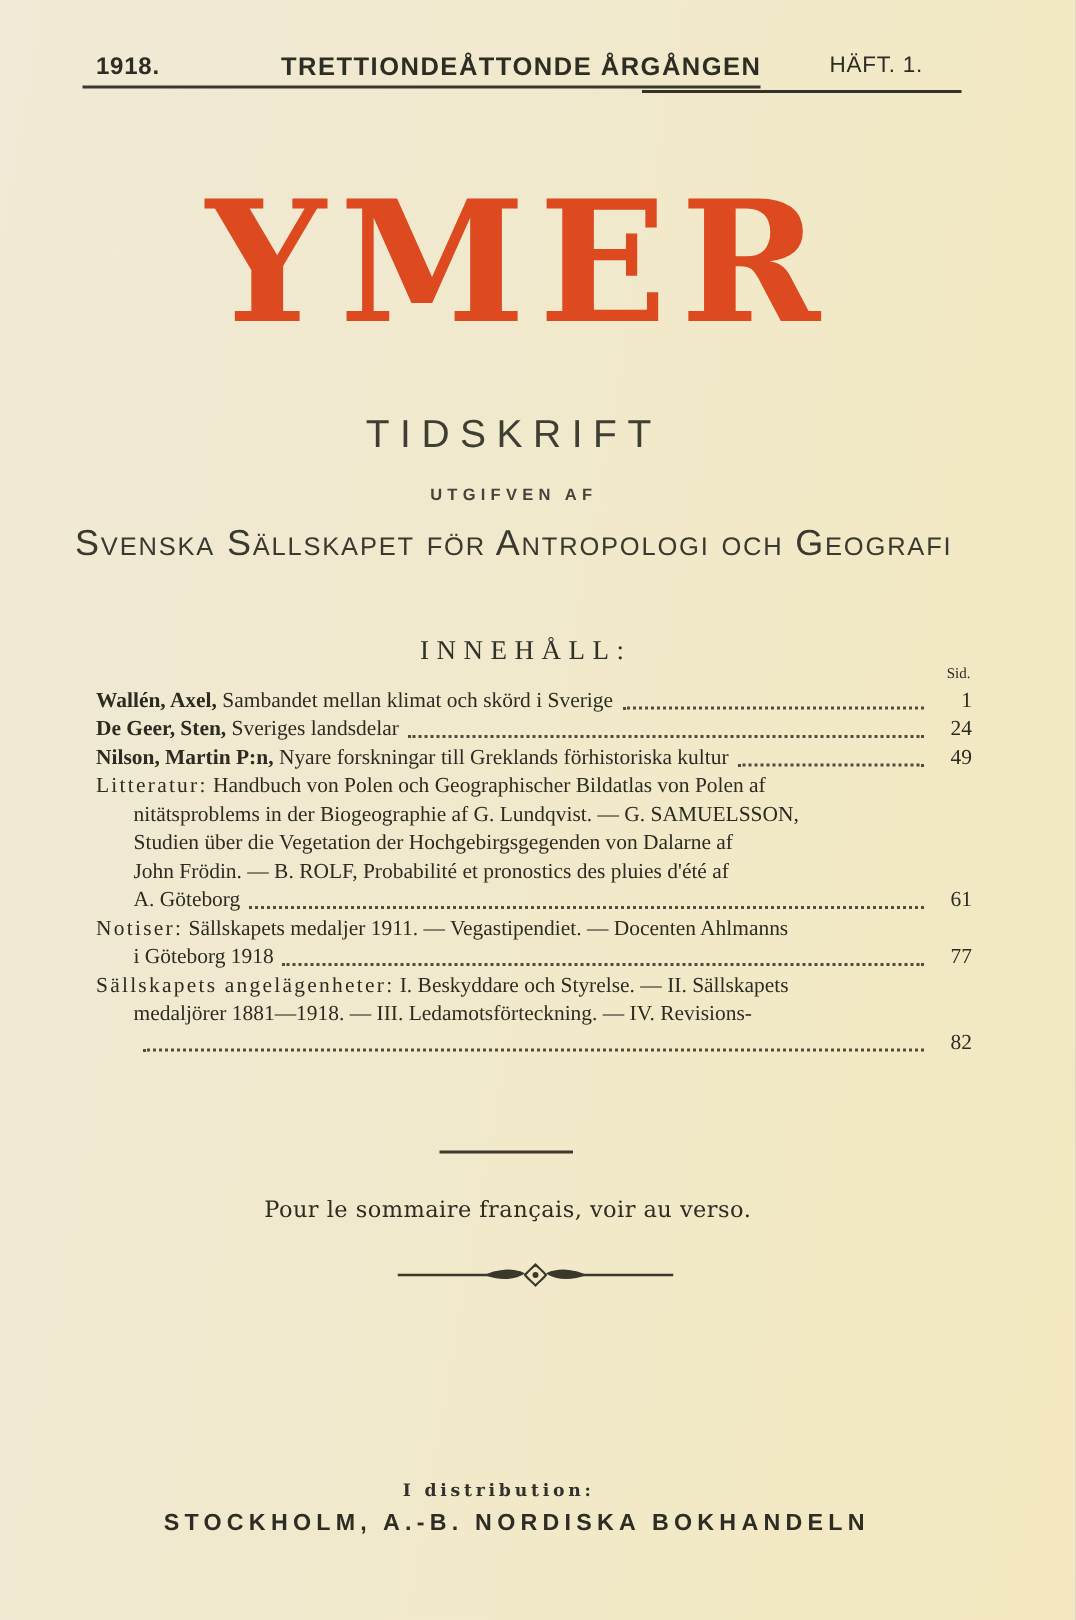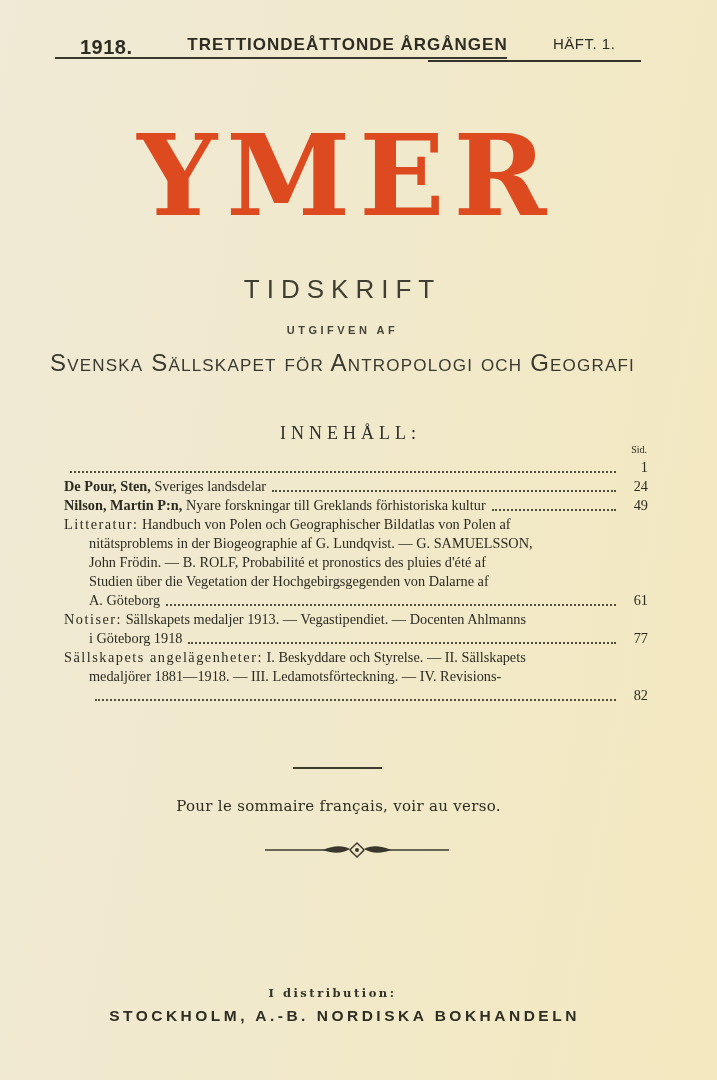--- a/index.html
+++ b/index.html
@@ -2,21 +2,21 @@
 <html><head>
 <meta charset="utf-8">
 <style>
   html,body{margin:0;padding:0;background:#d8d2bd;}
   .page{
     position:relative;width:717px;height:1080px;margin:0 auto;overflow:hidden;
     background:linear-gradient(100deg,#f0ead6 0%,#f1e9cc 45%,#f3e8bf 100%);
     font-family:"Liberation Serif",serif;color:#2c2b22;
   }
   
-  .hdr-year{position:absolute;left:80px;top:36px;font-family:"Liberation Sans",sans-serif;font-weight:bold;font-size:20px;letter-spacing:.5px;color:#2e2d24;}
+  .hdr-year{position:absolute;left:64px;top:36px;font-family:"Liberation Sans",sans-serif;font-weight:bold;font-size:16px;letter-spacing:.5px;color:#2e2d24;}
   .hdr-center{position:absolute;left:0;right:0;top:35px;text-align:center;transform:translateX(-11px);font-family:"Liberation Sans",sans-serif;font-weight:bold;font-size:17px;letter-spacing:1px;color:#2e2d24;}
   .hdr-right{position:absolute;left:553px;top:35px;font-family:"Liberation Sans",sans-serif;font-weight:normal;font-size:15px;letter-spacing:.5px;color:#2e2d24;}
   .rule-a{position:absolute;left:55px;top:57px;width:452px;height:2px;background:#3a382c;}
   .rule-b{position:absolute;left:428px;top:60px;width:213px;height:2px;background:#34322a;}
   
   .title{position:absolute;left:0;right:0;top:120px;text-align:center;transform:translateX(-12px);
     font-family:"DejaVu Serif",serif;font-weight:bold;font-size:112px;line-height:1;letter-spacing:9px;color:#de4a20;}
   .subtitle{position:absolute;left:0;right:0;top:274px;text-align:center;transform:translateX(-16px);
     font-family:"Liberation Sans",sans-serif;font-weight:normal;font-size:26px;letter-spacing:7px;color:#3f3e33;}
   .pubby{position:absolute;left:0;right:0;top:324px;text-align:center;transform:translateX(-16px);
@@ -62,60 +62,61 @@
   <div class="pubby">UTGIFVEN AF</div>
   <div class="society">Svenska Sällskapet för Antropologi och Geografi</div>
 
   <div class="toc-heading">INNEHÅLL:</div>
 
   <div class="toc">
     <div class="toc-sid">Sid.</div>
 
     <div class="toc-entry">
       <div class="toc-line flexline">
+        <span class="toc-text"><span class="toc-author">Wallén, Axel,</span> <span>Sambandet mellan klimat och skörd i Sverige</span></span>
         <span class="leader"></span>
         <span class="toc-page">1</span>
       </div>
     </div>
 
     <div class="toc-entry">
       <div class="toc-line flexline">
-        <span class="toc-text"><span class="toc-author">De Pour, Sten,</span> <span>Sveriges landsdelar</span></span>
+        <span class="toc-text"><span class="toc-author">De Geer, Sten,</span> <span>Sveriges landsdelar</span></span>
         <span class="leader"></span>
         <span class="toc-page">24</span>
       </div>
     </div>
 
     <div class="toc-entry">
       <div class="toc-line flexline">
         <span class="toc-text"><span class="toc-author">Nilson, Martin P:n,</span> <span>Nyare forskningar till Greklands förhistoriska kultur</span></span>
         <span class="leader"></span>
         <span class="toc-page">49</span>
       </div>
     </div>
 
     <div class="toc-entry">
       <div class="toc-line">
         <span class="toc-label">Litteratur:</span>
         <span>Handbuch von Polen och Geographischer Bildatlas von Polen af</span>
       </div>
       <div class="toc-line cont">nitätsproblems in der Biogeographie af G. Lundqvist. — G. SAMUELSSON,</div>
+      <div class="toc-line cont">Studien über die Vegetation der Hochgebirgsgegenden von Dalarne af</div>
       <div class="toc-line cont">John Frödin. — B. ROLF, Probabilité et pronostics des pluies d'été af</div>
-      <div class="toc-line cont">Studien über die Vegetation der Hochgebirgsgegenden von Dalarne af</div>
       <div class="toc-line cont flexline">
         <span class="toc-text">A. Göteborg</span>
         <span class="leader"></span>
         <span class="toc-page">61</span>
       </div>
     </div>
 
     <div class="toc-entry">
       <div class="toc-line">
         <span class="toc-label">Notiser:</span>
-        <span>Sällskapets medaljer 1913. — Vegastipendiet. — Docenten Ahlmanns</span>
+        <span>Sällskapets medaljer 1911. — Vegastipendiet. — Docenten Ahlmanns</span>
       </div>
       <div class="toc-line cont flexline">
         <span class="toc-text">i Göteborg 1918</span>
         <span class="leader"></span>
         <span class="toc-page">77</span>
       </div>
     </div>
 
     <div class="toc-entry">
       <div class="toc-line">

